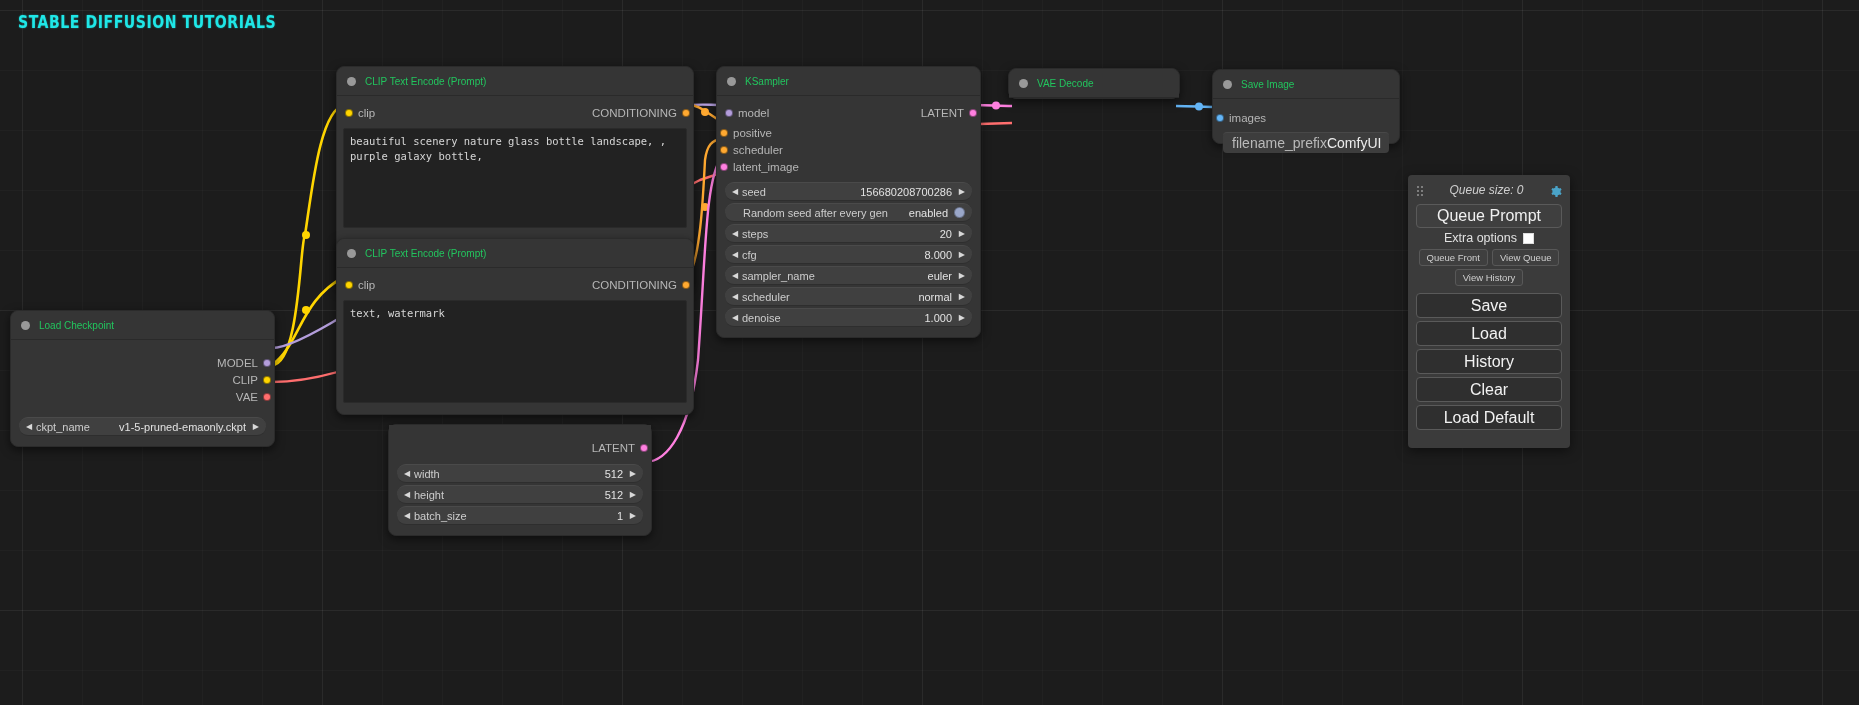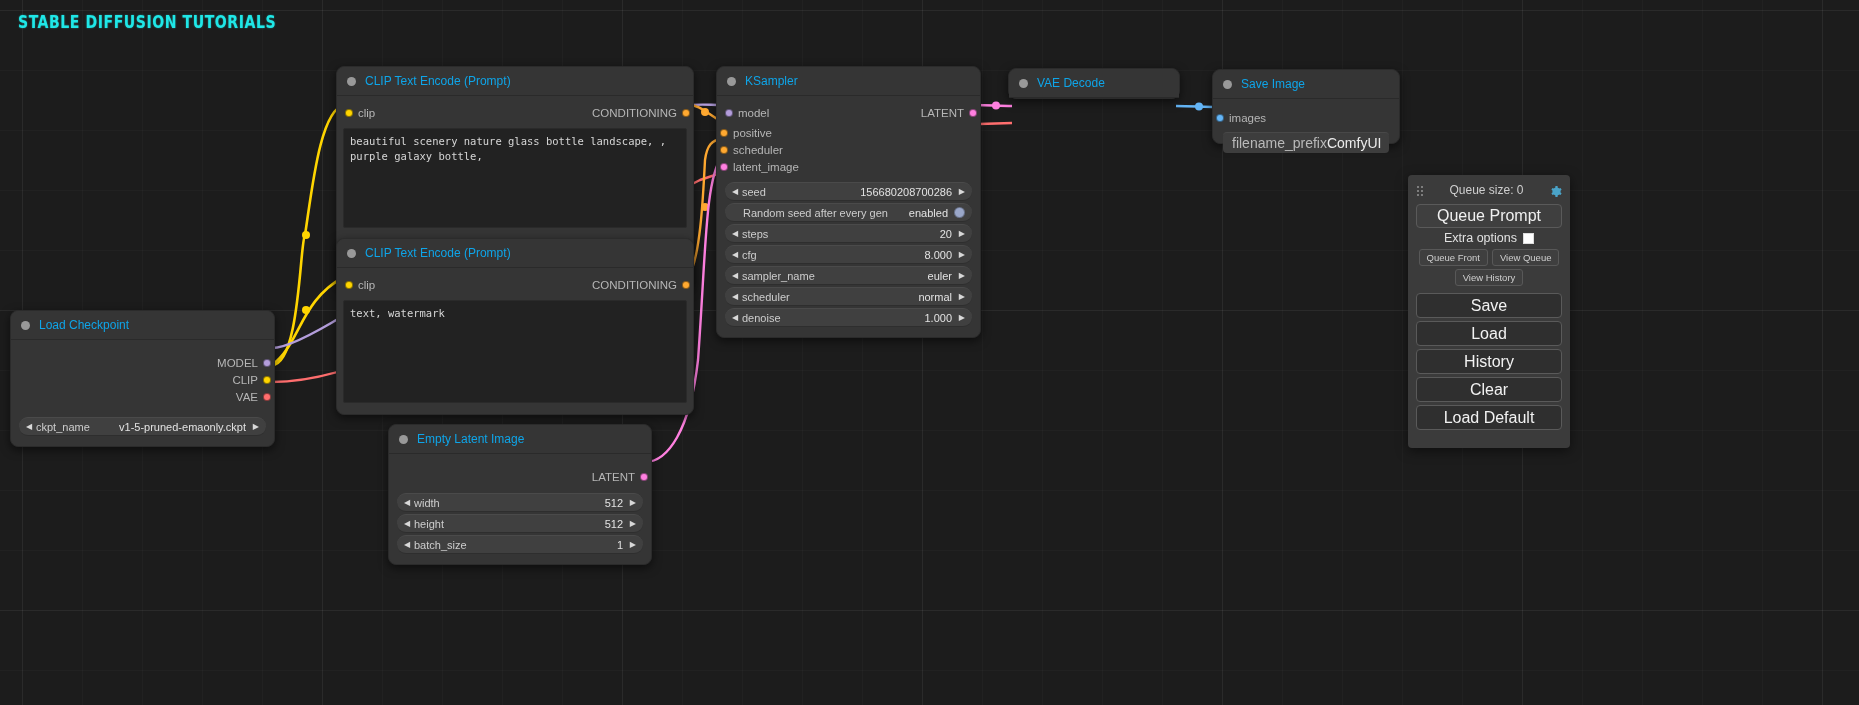--- a/index.html
+++ b/index.html
@@ -43,21 +43,21 @@
     height: 29px; display: flex; align-items: center;
     padding-left: 10px; gap: 9px;
     background: #353535;
     border-radius: 8px 8px 0 0;
     border-bottom: 1px solid #2a2a2a;
   }
   .title-dot {
     width: 9px; height: 9px; border-radius: 50%;
     background: #999; flex: none;
   }
-  .title-text { color: #0ea5e9; font-size: 12px; }
+  .title-text { color: #22c55e; font-size: 10px; }
   .node-body {
     background: #353535;
     border-radius: 0 0 8px 8px;
     padding: 6px 0 8px 0;
   }
 
   .slot {
     position: relative; height: 17px;
     display: flex; align-items: center;
     font-size: 11.5px; color: #b6b6b6;
@@ -126,21 +126,21 @@
     background: #3b3b3b;
     border-radius: 4px;
     box-shadow: 0 3px 12px rgba(0,0,0,0.5);
   }
   .sb-head { display: flex; align-items: center; height: 16px; margin-bottom: 6px; }
   .drag-grip {
     width: 8px; height: 11px; flex: none;
     background-image: radial-gradient(#8a8a8a 40%, transparent 42%);
     background-size: 4px 4px; opacity: .85;
   }
-  .queue-size { flex: 1; text-align: center; color: #cfcfcf; font-size: 12px; }
+  .queue-size { flex: 1; text-align: center; color: #cfcfcf; font-size: 12px; font-style: italic; }
   .gear { width: 13px; height: 13px; flex: none; }
   .btn-primary {
     display: block; width: 100%; height: 24px;
     background: #3f3f3f; border: 1px solid #5a5a5a; border-radius: 4px;
     color: #f0f0f0; font-size: 16px; line-height: 22px; text-align: center;
     margin-bottom: 3px;
   }
   .extra-row {
     display: flex; align-items: center; justify-content: center; gap: 6px;
     color: #e2e2e2; font-size: 12.5px; margin: 2px 0 4px 0;
@@ -255,24 +255,20 @@
         <div class="slot out" style="position:absolute; right:0px; top:2px; width:180px;">
           <span>CONDITIONING</span>
           <span class="dot" style="background:#ffa931"></span>
         </div>
       </div>
       <div class="textarea" style="height:103px">text, watermark</div>
     </div>
   </div>
 
   <div class="node" id="n-latent" style="left:388px; top:424px; width:264px;">
-    <div class="node-title">
-      <span class="title-dot"></span>
-      <span class="title-text">Empty Latent Image</span>
-    </div>
     <div class="node-body">
       <div style="height:8px"></div>
       <div class="slot out">
         <span>LATENT</span>
         <span class="dot" style="background:#ff80e0"></span>
       </div>
       <div style="height:6px"></div>
       <div class="widget" style="height:19px">
         <span class="arrow">◀</span>
         <span class="wname">width</span>

